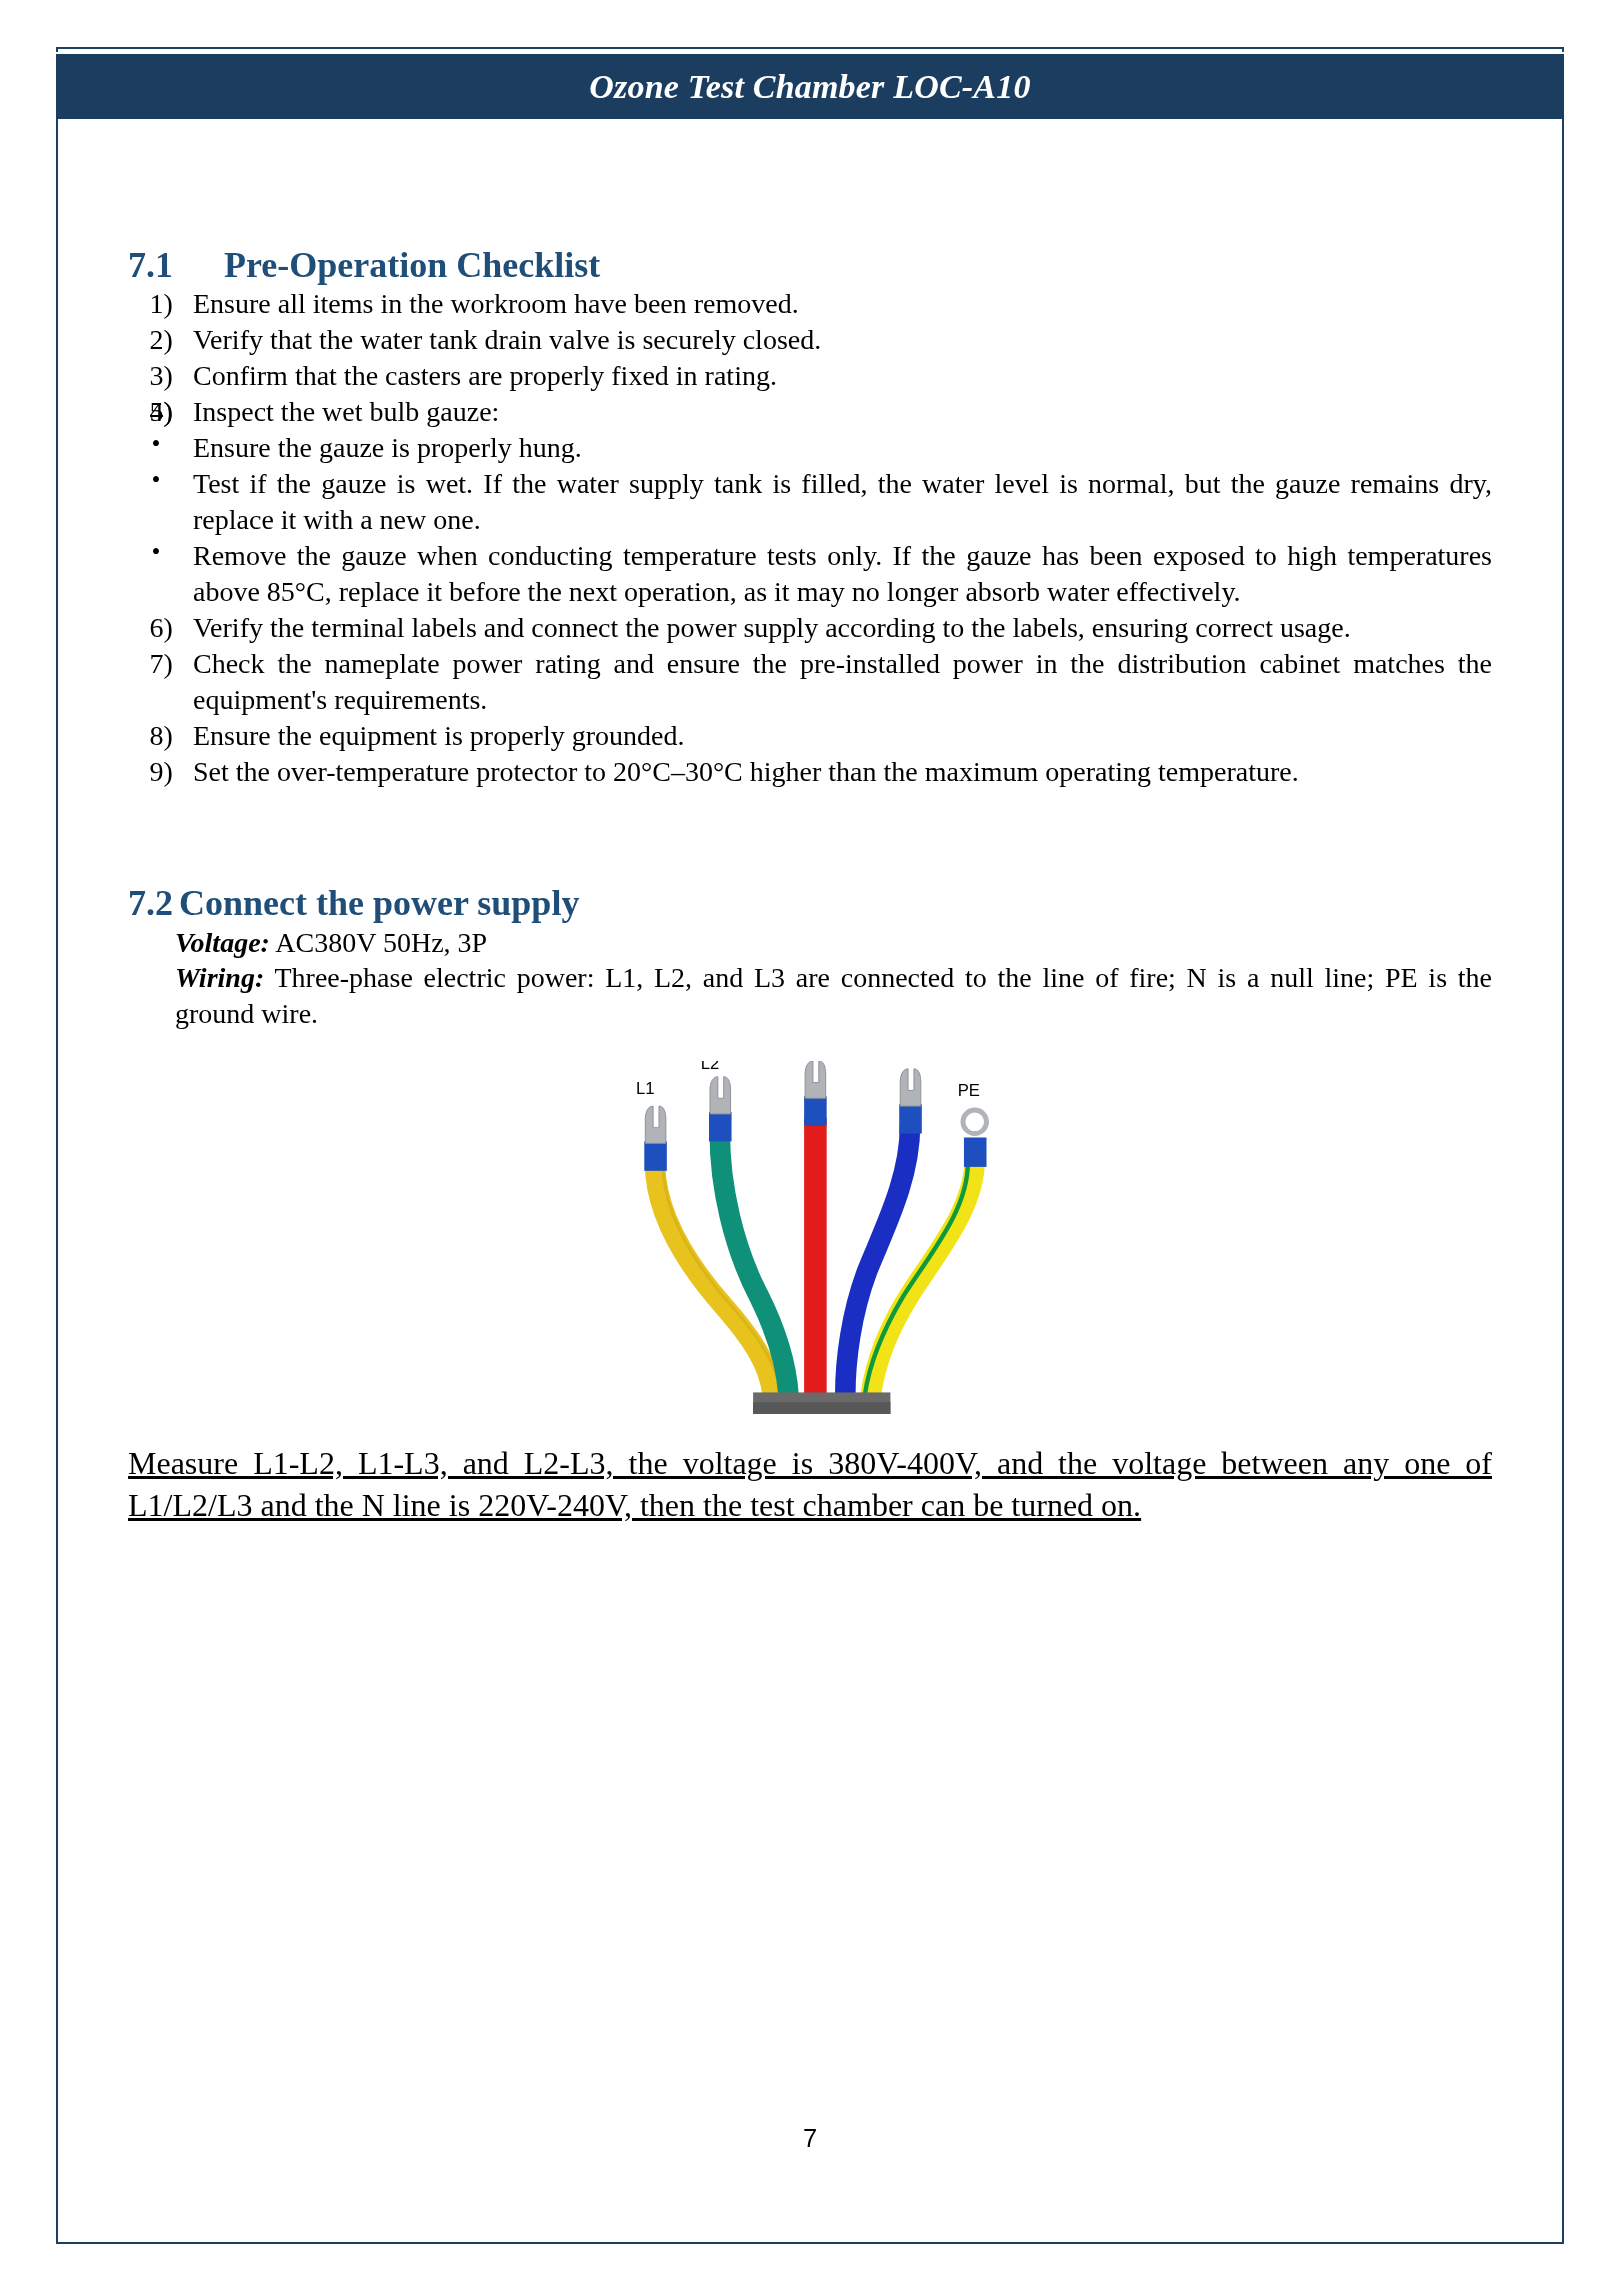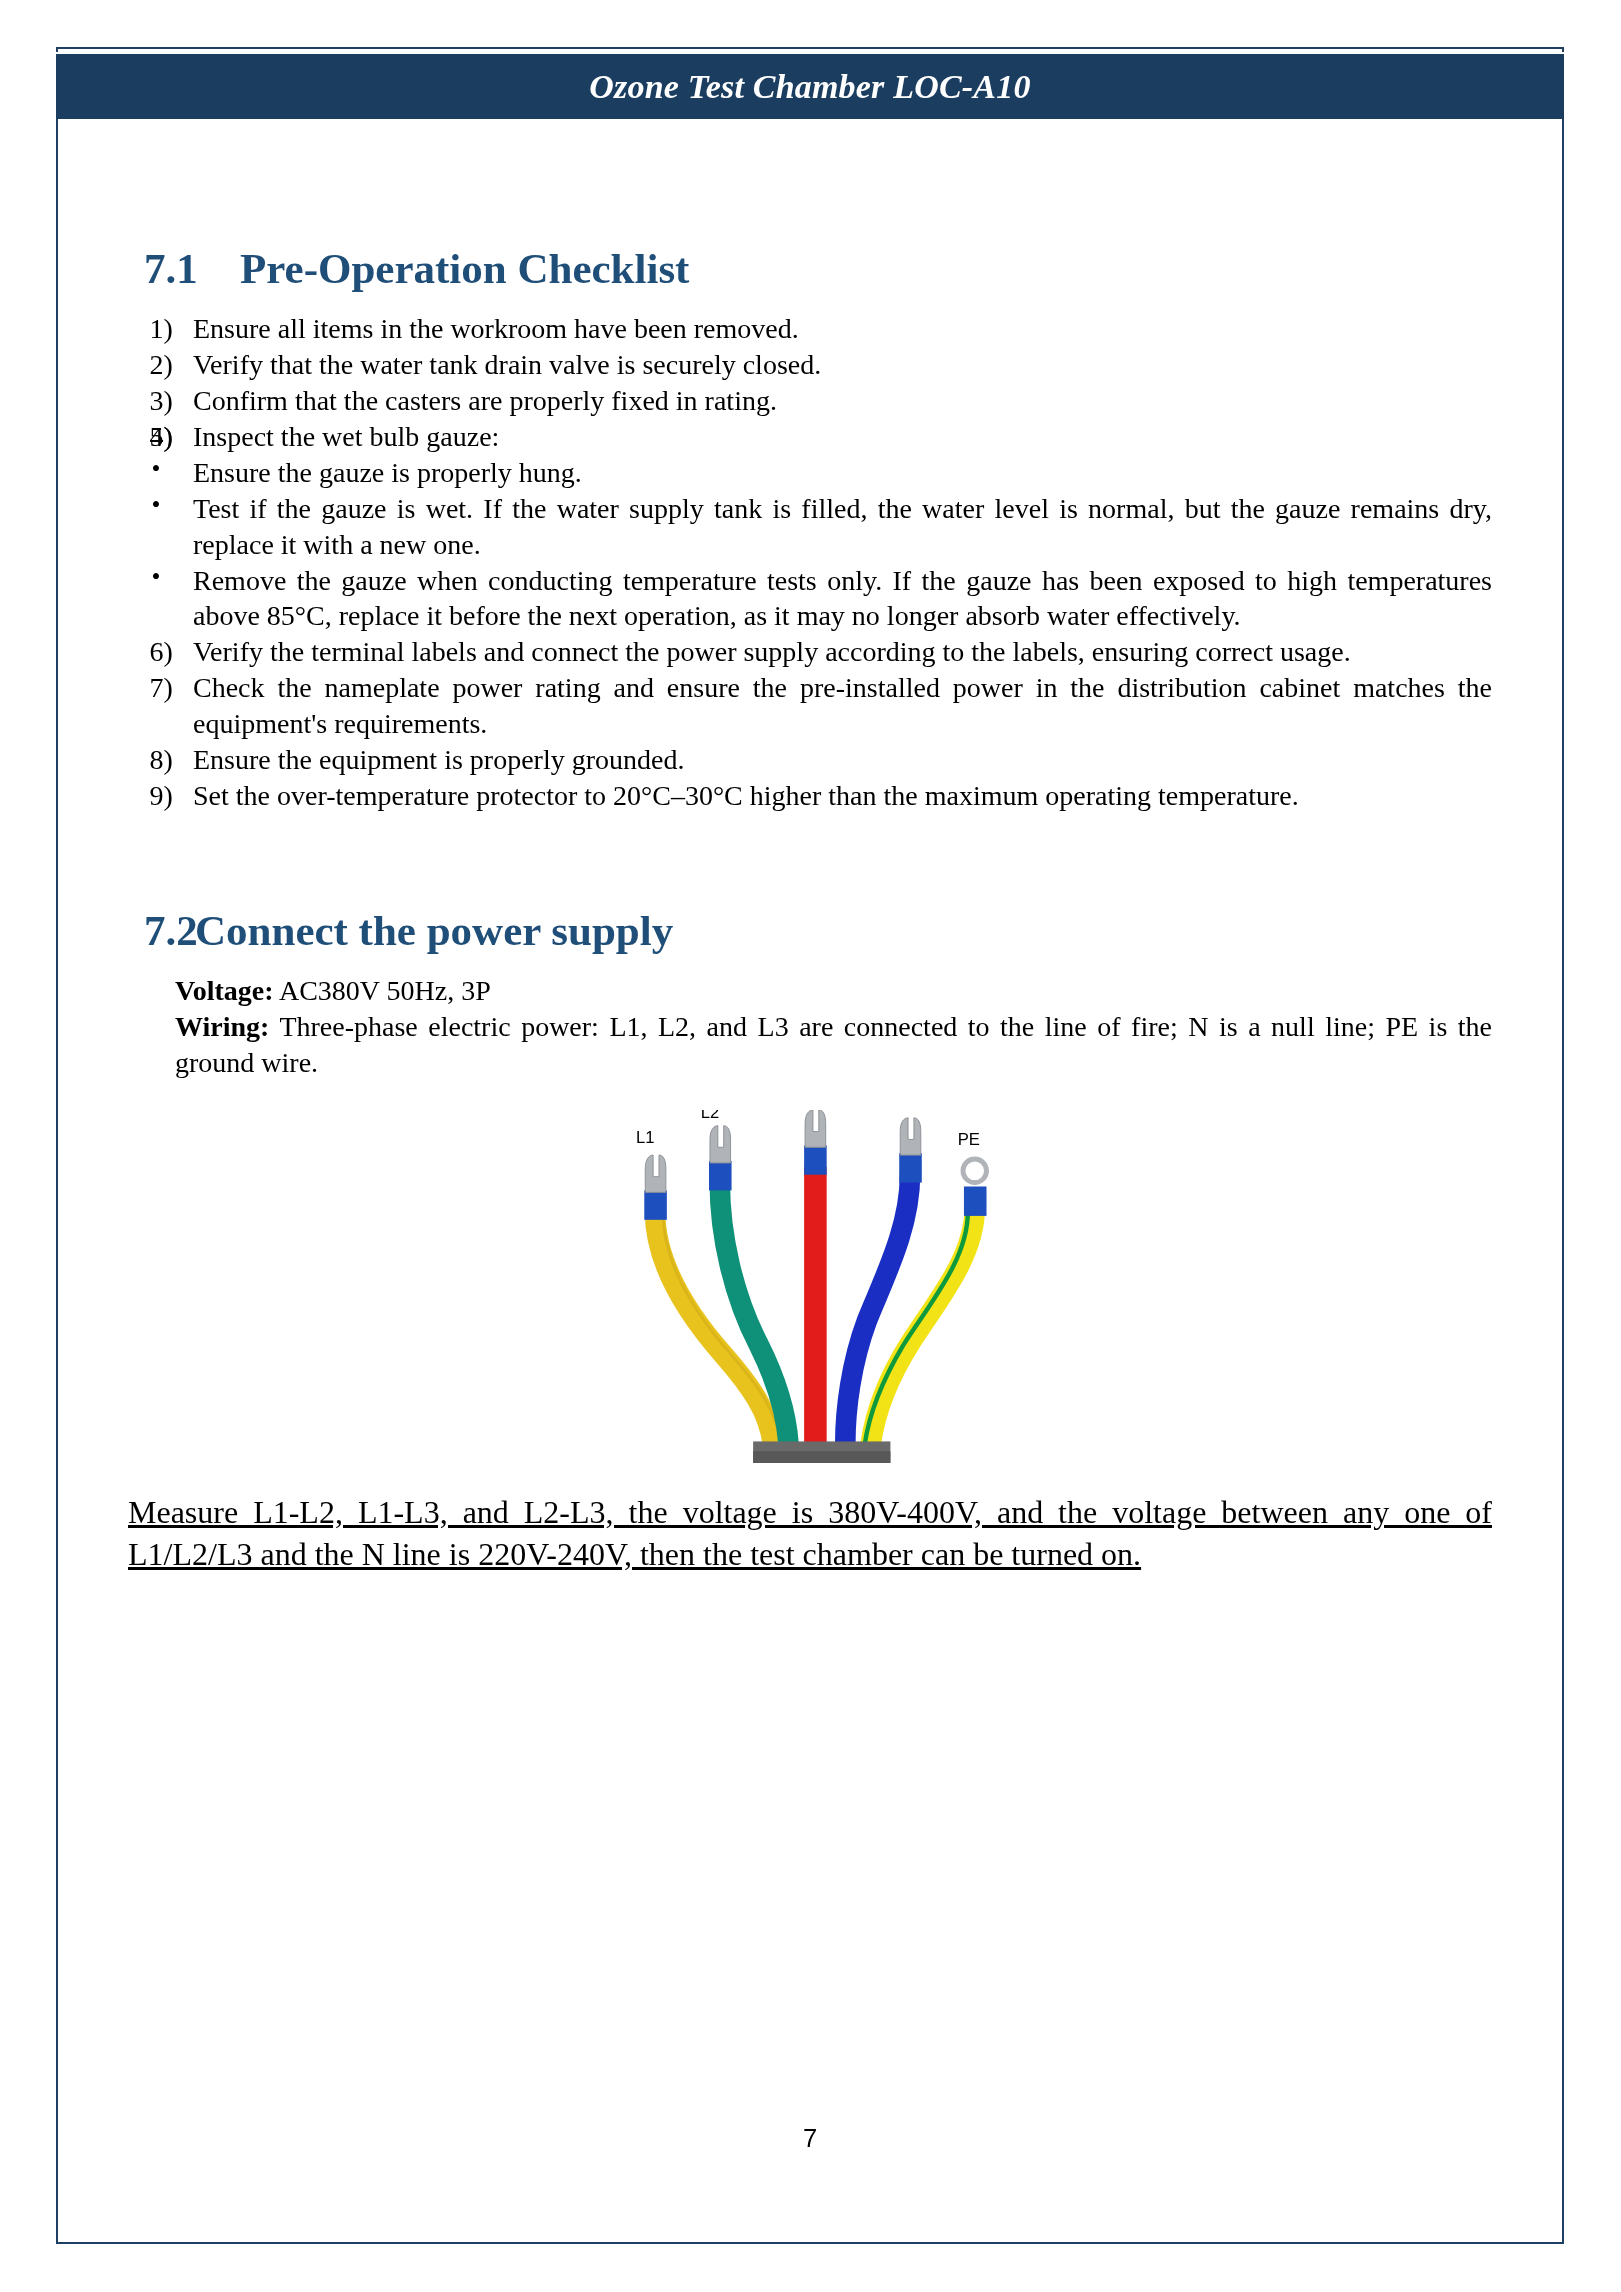--- a/index.html
+++ b/index.html
@@ -57,22 +57,22 @@
     top: 119px;
     width: 1508px;
     height: 2125px;
     box-sizing: border-box;
     padding: 0 72px;
   }
 
   .h2 {
     color: #1f4e79;
     font-weight: bold;
-    font-size: 43px;
-    margin: 16px;
+    font-size: 36px;
+    margin: 0;
     padding: 0;
     line-height: 1.18;
   }
   .h2-71 {
     margin-top: 125px;
   }
   .h2-num {
     display: inline-block;
     width: 96px;
   }
@@ -135,21 +135,21 @@
   .para {
     font-size: 28px;
     line-height: 1.285;
     color: #000;
     margin: 0;
     text-align: justify;
   }
   .indent-sub {
     margin-left: 47px;
   }
-  .bold { font-weight: bold; }
+  .bold { font-weight: bold; font-style: italic; }
   .spacer-md { height: 43px; }
 
   
   .figure-wrap {
     margin-top: 29px;
     display: flex;
     justify-content: center;
   }
   .figure {
     position: relative;

